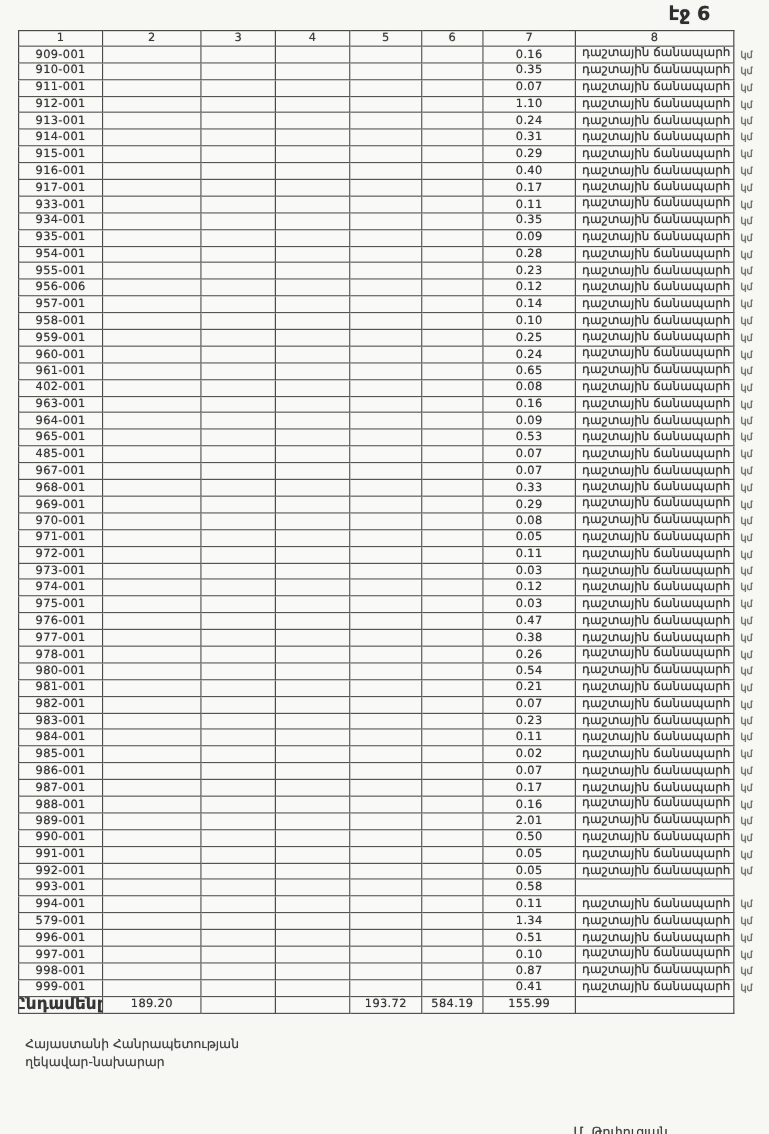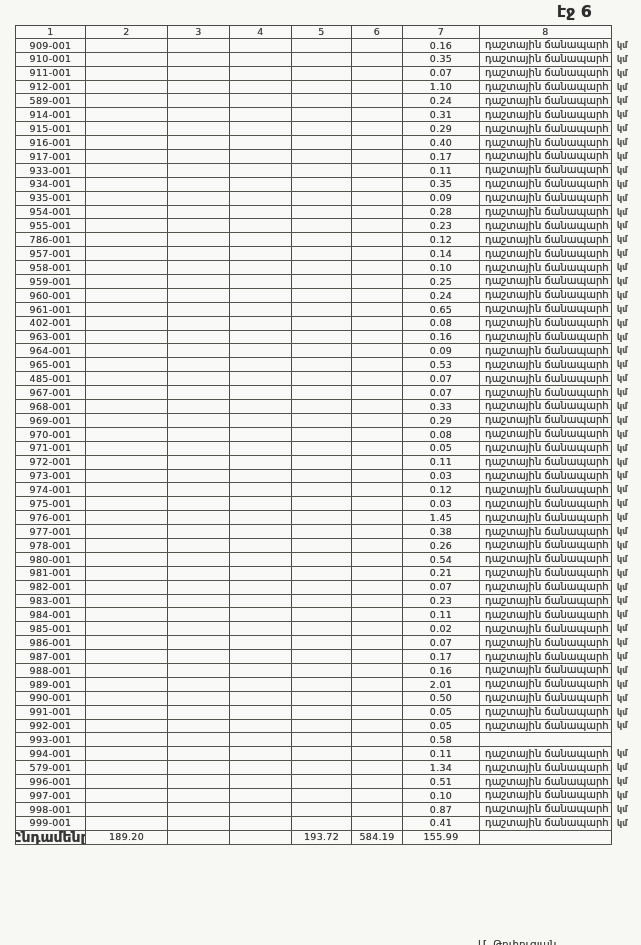--- a/index.html
+++ b/index.html
@@ -29,21 +29,21 @@
     overflow:hidden; white-space:nowrap;
     background:rgba(252,252,250,.5);
     text-shadow:0 0 0.7px rgba(55,55,55,.6);
     letter-spacing:.3px;
   }
   .cell.first{ border-left:1.6px solid #4a4a48; }
   .cell.hdr{ border-top:1.6px solid #4a4a48; font-size:9.5px; color:#3a3a3a; }
   .cell.c8{ justify-content:flex-start; padding-left:5px; font-size:10px; letter-spacing:0; }
   .cell.suffix{
     border:none; background:none; justify-content:flex-start; padding-left:5px;
-    font-size:8px; color:#5e5e5a; letter-spacing:0;font-weight:bold;
+    font-size:8px; color:#5e5e5a; letter-spacing:0;
   }
   .cell.total-label{ font-size:14px; font-weight:600; letter-spacing:0; }
   .footer-block{
     position:absolute; left:21px; top:863px;
     font-size:10.3px; line-height:15px; color:#3f3f3f;
     text-shadow:0 0 0.6px rgba(60,60,60,.6);
   }
   .signature{
     position:absolute; left:478px; top:938px;
     font-size:10.5px; color:#3f3f3f;
@@ -94,21 +94,21 @@
     <div class="cell suffix">կմ</div>
     <div class="cell first code">912-001</div>
     <div class="cell "></div>
     <div class="cell "></div>
     <div class="cell "></div>
     <div class="cell "></div>
     <div class="cell "></div>
     <div class="cell ">1.10</div>
     <div class="cell c8">դաշտային ճանապարհ</div>
     <div class="cell suffix">կմ</div>
-    <div class="cell first code">589-001</div>
+    <div class="cell first code">913-001</div>
     <div class="cell "></div>
     <div class="cell "></div>
     <div class="cell "></div>
     <div class="cell "></div>
     <div class="cell "></div>
     <div class="cell ">0.24</div>
     <div class="cell c8">դաշտային ճանապարհ</div>
     <div class="cell suffix">կմ</div>
     <div class="cell first code">914-001</div>
     <div class="cell "></div>
@@ -184,21 +184,21 @@
     <div class="cell suffix">կմ</div>
     <div class="cell first code">955-001</div>
     <div class="cell "></div>
     <div class="cell "></div>
     <div class="cell "></div>
     <div class="cell "></div>
     <div class="cell "></div>
     <div class="cell ">0.23</div>
     <div class="cell c8">դաշտային ճանապարհ</div>
     <div class="cell suffix">կմ</div>
-    <div class="cell first code">786-001</div>
+    <div class="cell first code">956-006</div>
     <div class="cell "></div>
     <div class="cell "></div>
     <div class="cell "></div>
     <div class="cell "></div>
     <div class="cell "></div>
     <div class="cell ">0.12</div>
     <div class="cell c8">դաշտային ճանապարհ</div>
     <div class="cell suffix">կմ</div>
     <div class="cell first code">957-001</div>
     <div class="cell "></div>
@@ -370,21 +370,21 @@
     <div class="cell "></div>
     <div class="cell ">0.03</div>
     <div class="cell c8">դաշտային ճանապարհ</div>
     <div class="cell suffix">կմ</div>
     <div class="cell first code">976-001</div>
     <div class="cell "></div>
     <div class="cell "></div>
     <div class="cell "></div>
     <div class="cell "></div>
     <div class="cell "></div>
-    <div class="cell ">1.45</div>
+    <div class="cell ">0.47</div>
     <div class="cell c8">դաշտային ճանապարհ</div>
     <div class="cell suffix">կմ</div>
     <div class="cell first code">977-001</div>
     <div class="cell "></div>
     <div class="cell "></div>
     <div class="cell "></div>
     <div class="cell "></div>
     <div class="cell "></div>
     <div class="cell ">0.38</div>
     <div class="cell c8">դաշտային ճանապարհ</div>
@@ -583,15 +583,17 @@
     <div class="cell "></div>
     <div class="cell "></div>
     <div class="cell ">193.72</div>
     <div class="cell ">584.19</div>
     <div class="cell ">155.99</div>
     <div class="cell c8"></div>
     <div class="cell suffix"></div>
   </div>
 
 <div class="footer-block">
+  <div>Հայաստանի Հանրապետության</div>
+  <div>ղեկավար-նախարար</div>
 </div>
 
 <div class="signature">Մ. Թոփուզյան</div>
 
 </body></html>

